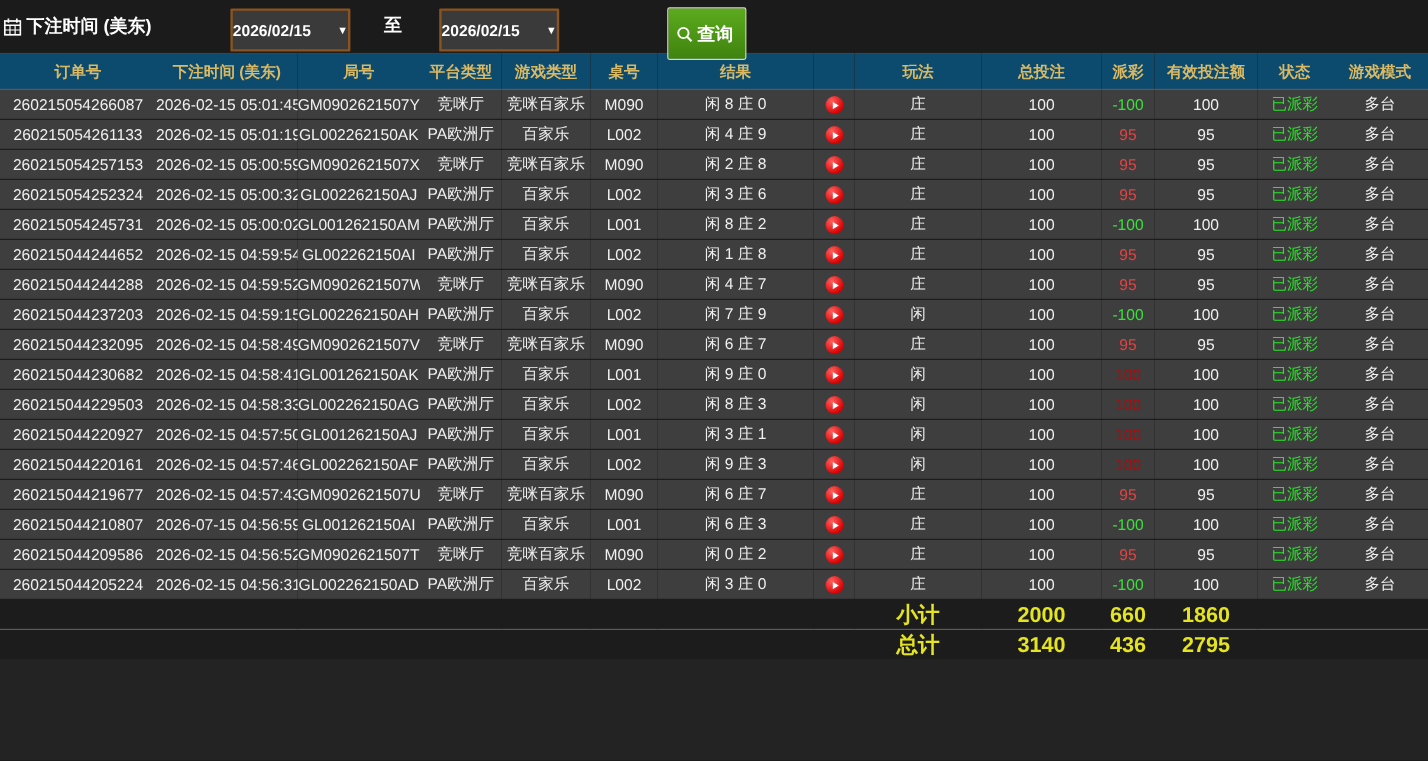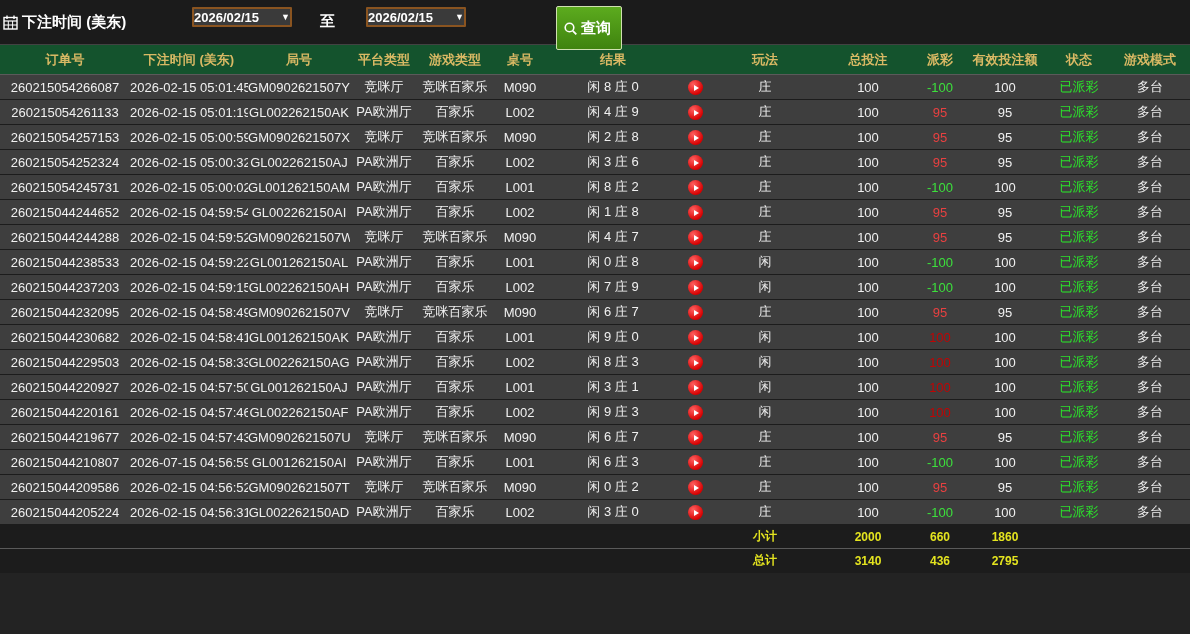--- a/index.html
+++ b/index.html
@@ -4,49 +4,49 @@
 <style>
   * { margin:0; padding:0; box-sizing:border-box; }
   html,body { background:#111; }
   body { font-family:"Liberation Sans","DejaVu Sans",sans-serif; }
   .app { width:1190px; height:634px; background:#232323; overflow:hidden; }
 
   
   .toolbar { height:44px; background:#1b1b1b; display:flex; align-items:center; position:relative; }
   .toolbar-label { color:#fff; font-size:15px; font-weight:bold; margin-left:3px; display:flex; align-items:center; gap:4px; }
   .cal-icon { display:inline-block; line-height:0; }
-  .date-select { position:absolute; top:7px; height:20px; width:100px; background:#3a3a3a;
+  .date-select { position:absolute; top:7px; height:36px; width:100px; background:#3a3a3a;
     border:2px solid #8a5420; color:#fff; font-size:13px; font-weight:bold;
     display:flex; align-items:center; justify-content:center; gap:22px; cursor:pointer; border-radius:1px; }
   .date-select .arrow { font-size:9px; color:#fff; }
   #dateFrom { left:192px; }
   #dateTo   { left:366px; }
   .to-label { position:absolute; left:320px; top:12px; color:#fff; font-size:15px; font-weight:bold; }
   .query-btn { position:absolute; left:556px; top:6px; height:44px; padding:0 10px 0 6px;
     background:linear-gradient(#5cab1e,#3f830f); border:1px solid #cfe0b0; border-radius:2px;
     color:#fff; font-size:15px; font-weight:bold; display:flex; align-items:center; gap:3px; cursor:pointer; }
 
   
   table { width:1190px; border-collapse:collapse; table-layout:fixed; }
-  thead th { height:30px; background:#14532d; color:#d9b964; font-size:13px; font-weight:bold;
+  thead th { height:30px; background:#0c4a6e; color:#d9b964; font-size:13px; font-weight:bold;
     text-align:center; border-top:1px solid #424242; border-bottom:1px solid #5a5a5a; white-space:nowrap; overflow:hidden; }
   tbody td { height:25px; background:#3e3e3e; color:#f0f0f0; font-size:13px; text-align:center;
     border-top:1px solid #575757; border-bottom:1px solid #1c1c1c; white-space:nowrap; overflow:hidden; }
   tbody td.c-order { font-size:13px; }
   td.pay-green { color:#3ce03c; }
   td.pay-red { color:#e84040; }
   td.pay-darkred { color:#c00404; }
   td.pay-white { color:#f0f0f0; }
   td.c-status { color:#2be22b; }
   .play-icon { width:15px; height:15px; border-radius:50%;
     background:radial-gradient(circle at 35% 30%, #ff6060, #d80000 72%);
     display:inline-flex; align-items:center; justify-content:center; vertical-align:middle; cursor:pointer; }
   .play-icon::after { content:''; display:block; margin-left:2px;
     border-left:5px solid #fff; border-top:3px solid transparent; border-bottom:3px solid transparent; }
-  tfoot td { height:24px; background:#1c1c1c; color:#e4e41f; font-size:12px; font-weight:bold;
+  tfoot td { height:24px; background:#1c1c1c; color:#e4e41f; font-size:18px; font-weight:bold;
     text-align:center; border-top:1px solid #5a5a5a; }
 </style>
 </head>
 <body>
 
 <div class="app">
 
   <div class="toolbar">
     <span class="toolbar-label">
       <span class="cal-icon">
@@ -224,36 +224,20 @@
           <td>闲 4 庄 7</td>
           <td><span class="play-icon"></span></td>
           <td>庄</td>
           <td>100</td>
           <td class="pay-red">95</td>
           <td>95</td>
           <td class="c-status">已派彩</td>
           <td>多台</td>
         </tr>
         <tr>
-          <td class="c-order">260215044238533</td>
-          <td>2026-02-15 04:59:22</td>
-          <td>GL001262150AL</td>
-          <td>PA欧洲厅</td>
-          <td>百家乐</td>
-          <td>L001</td>
-          <td>闲 0 庄 8</td>
-          <td><span class="play-icon"></span></td>
-          <td>闲</td>
-          <td>100</td>
-          <td class="pay-green">-100</td>
-          <td>100</td>
-          <td class="c-status">已派彩</td>
-          <td>多台</td>
-        </tr>
-        <tr>
           <td class="c-order">260215044237203</td>
           <td>2026-02-15 04:59:15</td>
           <td>GL002262150AH</td>
           <td>PA欧洲厅</td>
           <td>百家乐</td>
           <td>L002</td>
           <td>闲 7 庄 9</td>
           <td><span class="play-icon"></span></td>
           <td>闲</td>
           <td>100</td>

